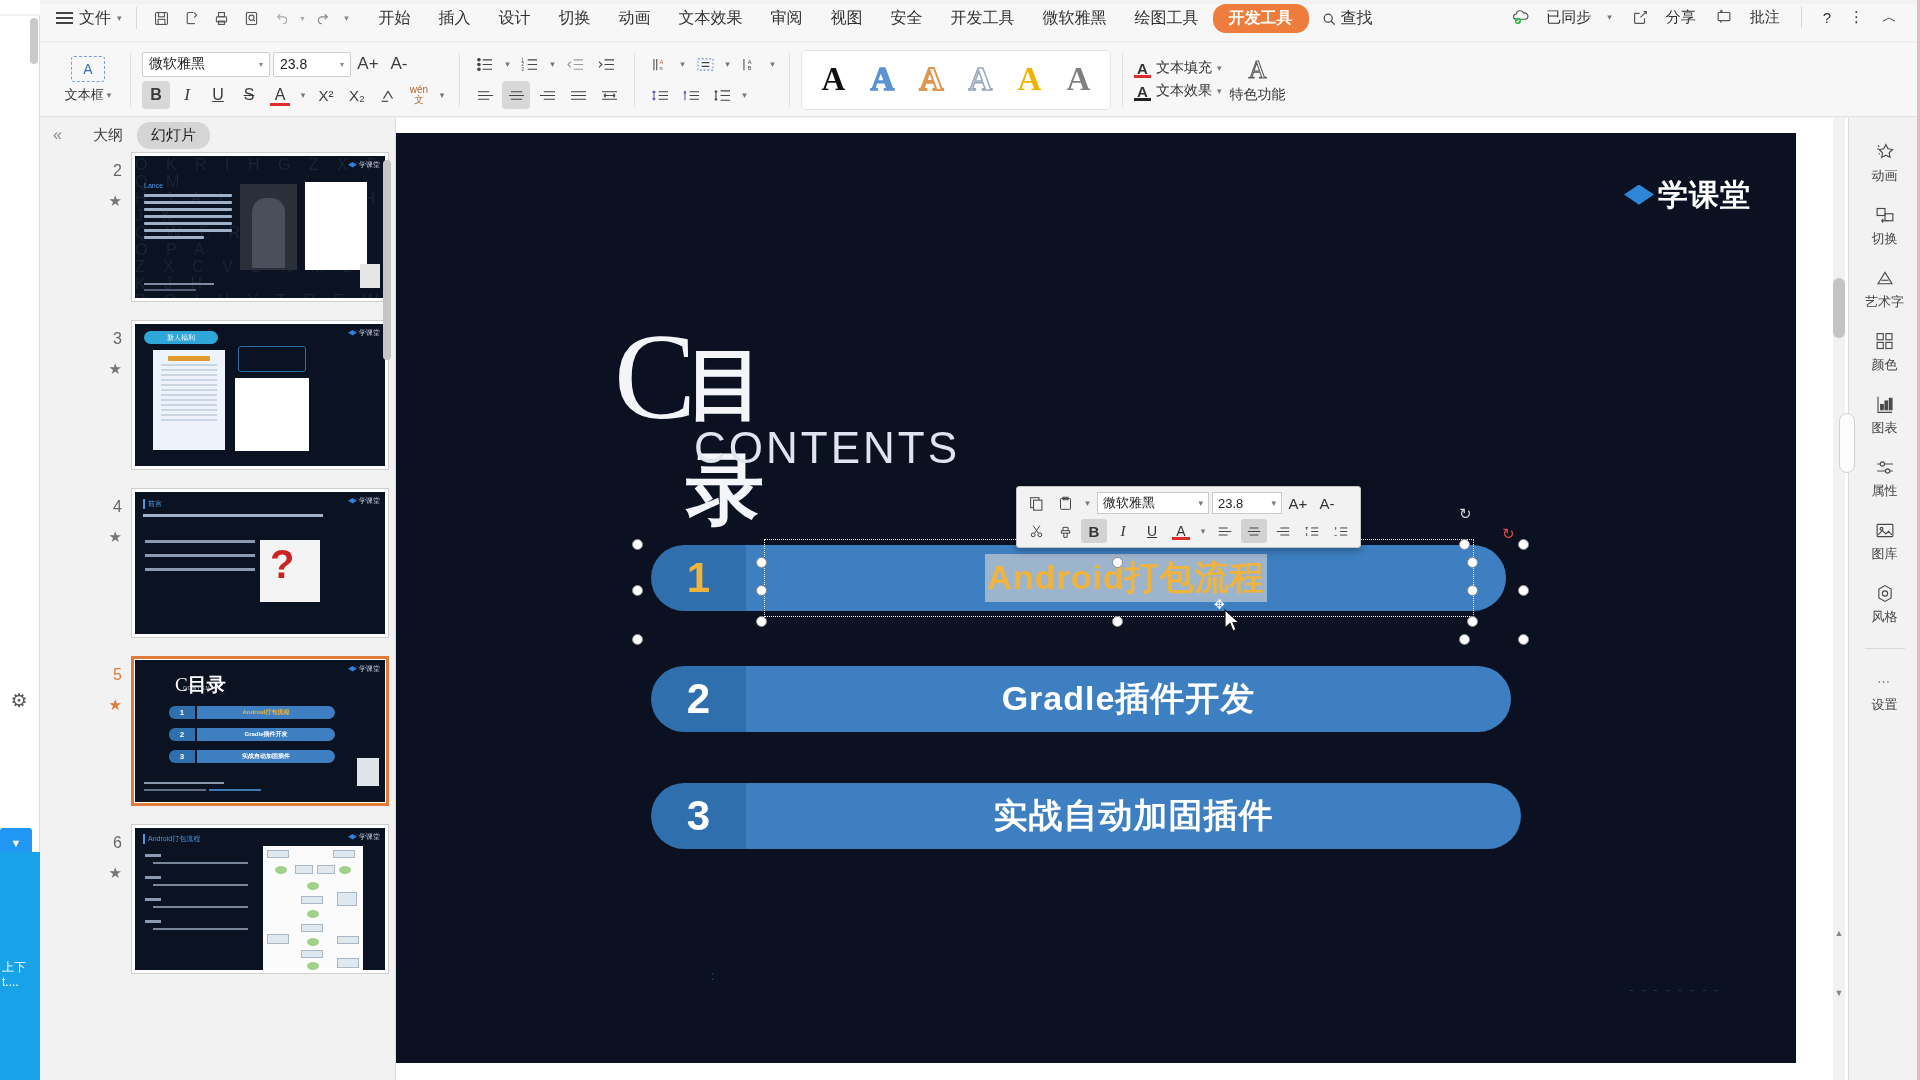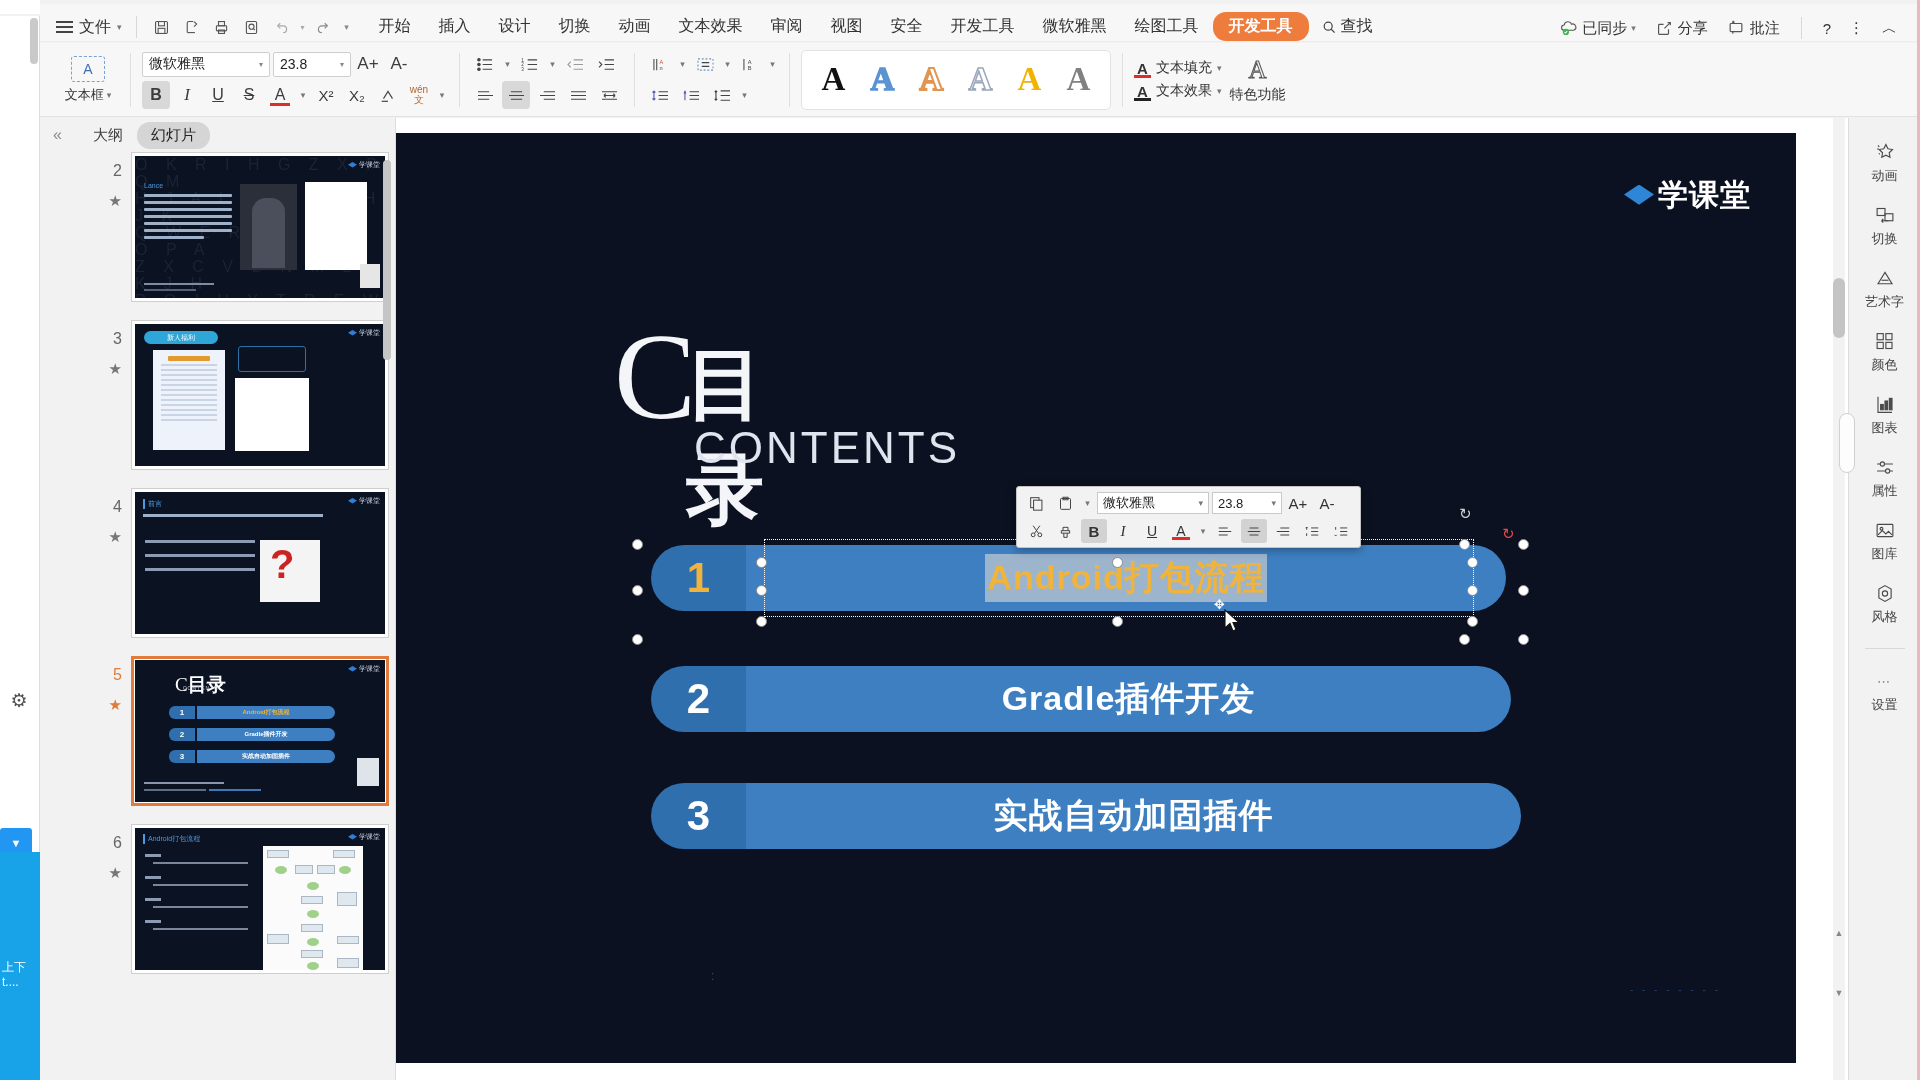--- a/index.html
+++ b/index.html
@@ -17,37 +17,37 @@
   .ls-white { position:absolute; left:0; top:16px; width:40px; height:836px; background:#ffffff; border-right:1px solid #dcdcdc;}
   .ls-blue { position:absolute; left:0; top:852px; width:40px; height:228px; background:#18a3e8; }
   .ls-gear { position:absolute; left:8px; top:690px; width:22px; height:22px; color:#555; font-size:19px; line-height:22px; text-align:center;}
   .ls-dropbtn { position:absolute; left:0px; top:828px; width:32px; height:30px; background:#2196f3; border-radius:3px; color:#fff; font-size:11px; text-align:center; line-height:30px;}
   .ls-bluetext { position:absolute; left:2px; top:960px; width:38px; color:#fff; font-size:12px; line-height:15px; }
   .ls-scroll { position:absolute; left:30px; top:18px; width:8px; height:46px; background:#c9c9c9; border-radius:4px; }
 
   
   .menubar {
     position:absolute; left:40px; top:4px; width:1880px; height:38px;
-    background:#f7f7f7; display:flex; align-items:flex-end; border-bottom:1px solid #ececec;
+    background:#f7f7f7; display:flex; align-items:flex-start; border-bottom:1px solid #ececec;
   }
   .mb-left { display:flex; align-items:center; padding-left:12px; }
   .file-btn { display:flex; align-items:center; gap:6px; font-size:16px; color:#333; padding:2px 4px; }
   .hamburger { display:inline-block; width:17px; height:13px; position:relative; }
   .hamburger i { position:absolute; left:0; width:17px; height:2px; background:#444; }
   .hamburger i:nth-child(1){top:0;} .hamburger i:nth-child(2){top:5px;} .hamburger i:nth-child(3){top:10px;}
   .caret { font-size:9px; color:#777; }
   .mb-sep { width:1px; height:22px; background:#d8d8d8; margin:0 10px; }
   .qicon { width:30px; height:28px; display:flex; align-items:center; justify-content:center; color:#555; }
   .qicon svg { display:block; }
   .tabs { display:flex; align-items:center; margin-left:10px; }
   .tab { font-size:16px; color:#333; padding:4px 14px; white-space:nowrap; }
   .tab.accent { background:#ee7c3c; color:#fff; border-radius:13px; padding:4px 16px; font-weight:bold;}
   .find { display:flex; align-items:center; gap:4px; font-size:16px; color:#333; margin-left:12px;}
   .mb-right { margin-left:auto; display:flex; align-items:center; gap:4px; padding-right:16px; }
-  .mb-right .ritem { display:flex; align-items:center; gap:4px; font-size:15px; color:#333; padding:3px 7px;}
+  .mb-right .ritem { display:flex; align-items:center; gap:16px; font-size:15px; color:#333; padding:3px 7px;}
   .ricon { width:20px; height:20px; display:flex; align-items:center; justify-content:center;}
 
   
   .ribbon {
     position:absolute; left:40px; top:43px; width:1880px; height:74px;
     background:#f7f7f7; border-bottom:1px solid #e2e2e2; display:flex; align-items:center;
     padding-left:10px;
   }
   .rgroup { display:flex; align-items:center; height:68px; padding:0 7px; }
   .rsep { width:1px; height:54px; background:#e0e0e0; margin:0 4px; }

